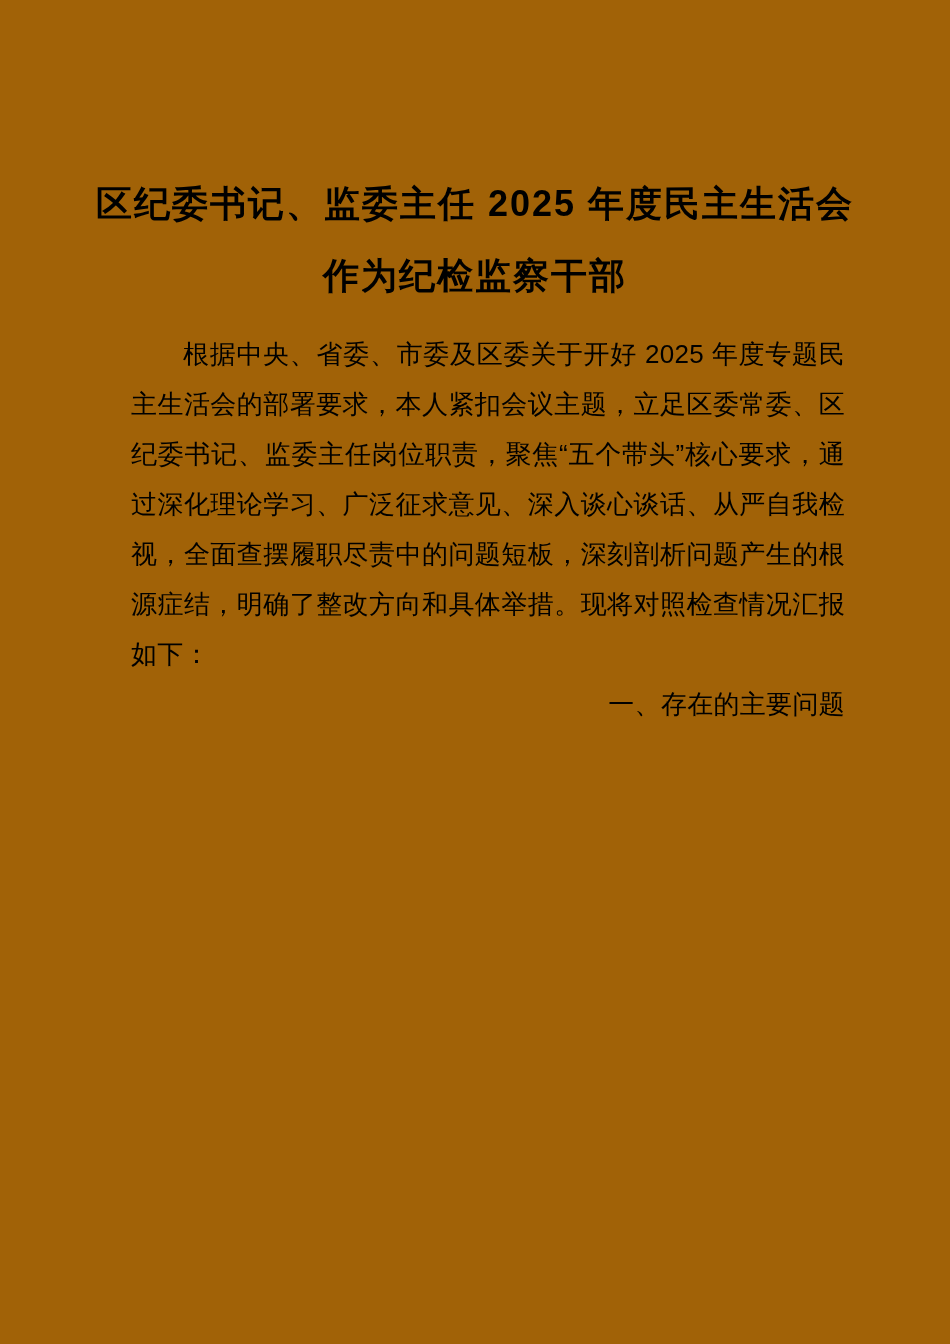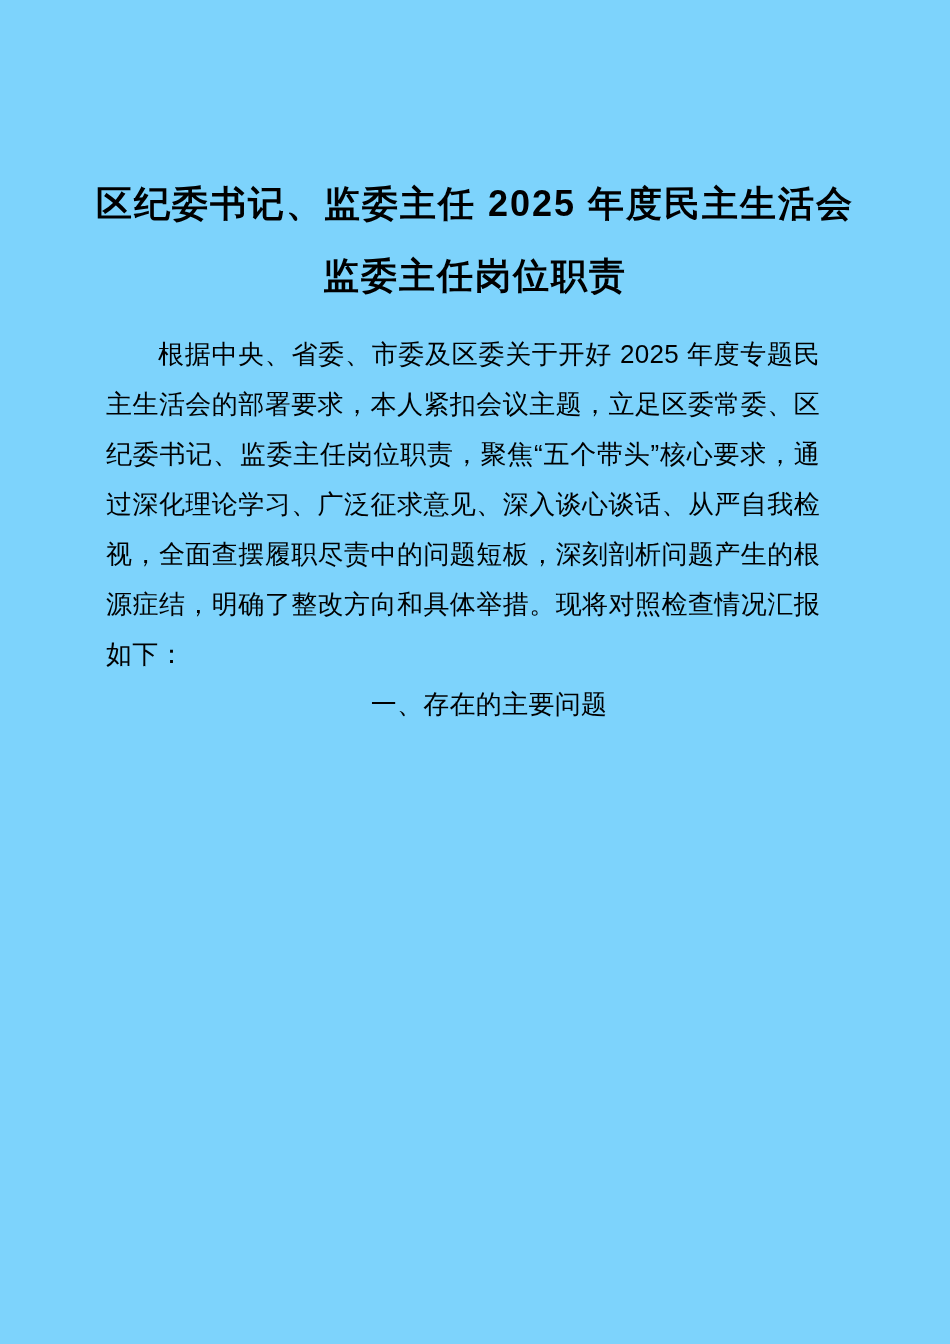--- a/index.html
+++ b/index.html
@@ -11,65 +11,65 @@
     height: 1344px;
     background: #ffffff;
     color: #000000;
     font-family: "Liberation Sans", sans-serif;
     overflow: hidden;
   }
   .page {
     position: relative;
     width: 950px;
     height: 1344px;
-    background: #7dd3fc;
+    background: #a16207;
   }
   .doc-title {
     position: absolute;
     left: 60px;
     top: 168px;
     width: 830px;
     text-align: center;
     font-weight: 700;
     font-size: 36px;
     line-height: 72px;
     letter-spacing: 2px;
   }
   .doc-title .title-line {
     white-space: nowrap;
   }
   .doc-body {
     position: absolute;
-    left: 106px;
+    left: 131px;
     top: 329px;
     width: 714px;
     font-size: 26px;
     line-height: 50px;
     letter-spacing: 0.3px;
     text-align: justify;
     text-justify: inter-character;
   }
   .doc-body p {
     margin: 0;
     padding: 0;
     text-indent: 2em;
     word-break: break-all;
   }
   .doc-body p.section-heading {
-    text-align: center;
+    text-align: right;
   }
 </style>
 </head>
 <body>
 
 <div class="page">
 
   <div class="doc-title">
     <div class="title-line">区纪委书记、监委主任 2025 年度民主生活会</div>
-    <div class="title-line">监委主任岗位职责</div>
+    <div class="title-line">作为纪检监察干部</div>
   </div>
 
   <div class="doc-body">
     <p>根据中央、省委、市委及区委关于开好 2025 年度专题民主生活会的部署要求，本人紧扣会议主题，立足区委常委、区纪委书记、监委主任岗位职责，聚焦“五个带头”核心要求，通过深化理论学习、广泛征求意见、深入谈心谈话、从严自我检视，全面查摆履职尽责中的问题短板，深刻剖析问题产生的根源症结，明确了整改方向和具体举措。现将对照检查情况汇报如下：</p>
     <p class="section-heading">一、存在的主要问题</p>
   </div>
 
 </div>
 
 </body></html>

